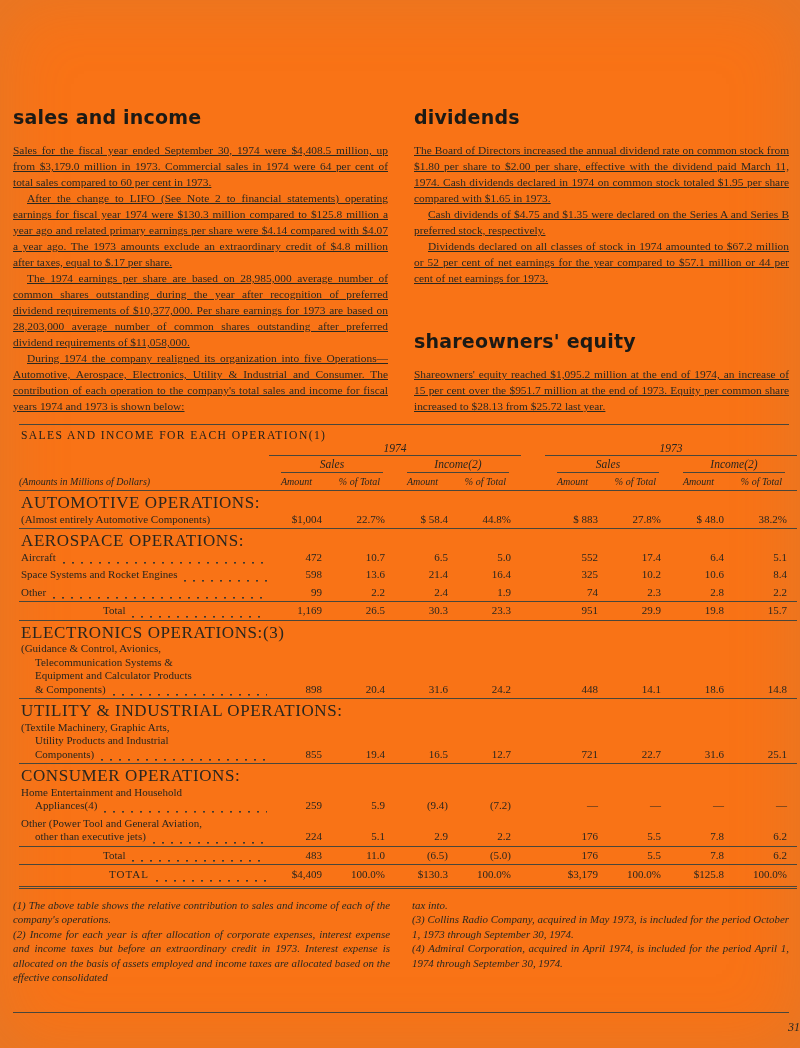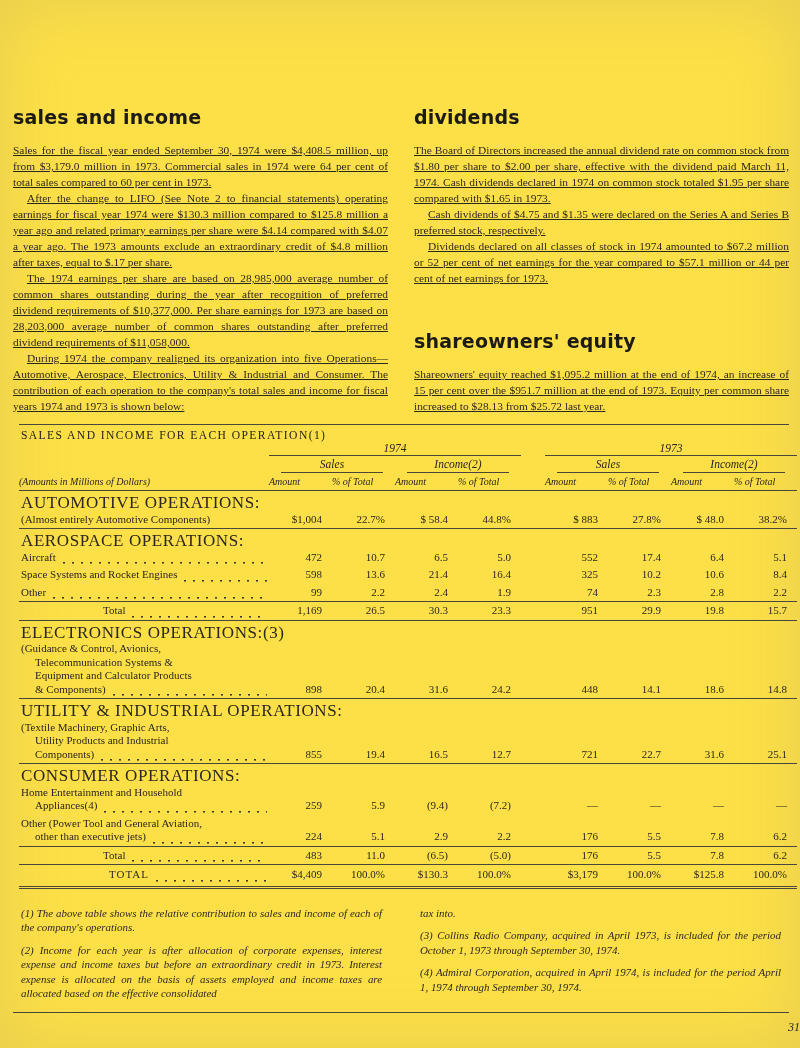--- a/index.html
+++ b/index.html
@@ -1,21 +1,21 @@
 <!DOCTYPE html>
 <html><head>
 <meta charset="utf-8">
 <style>
   html,body{margin:0;padding:0;}
   body{background:#d8d4c8;}
   .page{
     position:relative;
     width:800px;height:1048px;
     margin:0 auto;
-    background:#fde047;
+    background:#f97316;
     box-shadow: inset 0 0 70px rgba(150,135,105,.22);
     color:#29261f;
     font-family:"Liberation Serif", serif;
     overflow:hidden;
   }
   .content{position:absolute;left:13px;right:11px;top:0;}
   .two-col{display:flex;gap:26px;margin-top:106px;}
   .col{flex:1 1 0;min-width:0;}
   .script-heading{
     font-family:"DejaVu Sans", sans-serif;
@@ -64,21 +64,21 @@
     display:block;margin:0 12px;text-align:center;
     font-style:italic;font-size:11.5px;
     border-bottom:1px solid #4a463a;padding-bottom:2px;
   }
   tr.col-head td, tr.col-head th{
     border-bottom:1px solid #4a463a;
     font-style:italic;font-size:10px;
     padding:3px 0 3px 0;
     white-space:nowrap;
   }
-  tr.col-head th{text-align:left;padding-right:8px;font-style:italic;}
+  tr.col-head th{text-align:center;padding-right:8px;font-style:italic;}
   .h-caption{text-align:left;font-size:11.4px;}
   tbody td{
     font-size:11px;
     vertical-align:bottom;
     padding:2px 0 2px 0;
     line-height:13.5px;
   }
   td.c-label{padding-left:2px;}
   td.c-label.section{
     font-size:17px;letter-spacing:.6px;
@@ -98,21 +98,21 @@
   }
   td.total-label{padding-left:84px;text-align:right;}
   tr.grand-row td.total-label{padding-left:90px;letter-spacing:1px;}
   tr.rule-after td{border-bottom:1px solid #4a463a;}
   tr.grand-row td{border-bottom:3px double #4a463a;padding-bottom:4px;padding-top:3px;}
 
   
   .footnotes{display:flex;gap:22px;margin-top:9px;}
   .fn-col{flex:1 1 0;min-width:0;}
   .fn-p{
-    margin:8px;
+    margin:0;
     font-style:italic;
     font-size:10.9px;
     line-height:14.6px;
     text-align:justify;
     color:#2b2820;
   }
   .bottom-rule{
     position:absolute;left:13px;right:11px;top:1012px;
     border-top:1px solid #4a463a;height:0;
   }
@@ -416,21 +416,21 @@
       </table>
     </div>
 
     <div class="footnotes">
       <div class="fn-col">
           <p class="fn-p">(1) The above table shows the relative contribution to sales and income of each of the company's operations.</p>
           <p class="fn-p">(2) Income for each year is after allocation of corporate expenses, interest expense and income taxes but before an extraordinary credit in 1973. Interest expense is allocated on the basis of assets employed and income taxes are allocated based on the effective consolidated</p>
         </div>
       <div class="fn-col">
           <p class="fn-p">tax into.</p>
-          <p class="fn-p">(3) Collins Radio Company, acquired in April 1973, is included for the period October 1, 1973 through September 30, 1974.</p>
+          <p class="fn-p">(3) Collins Radio Company, acquired in May 1973, is included for the period October 1, 1973 through September 30, 1974.</p>
           <p class="fn-p">(4) Admiral Corporation, acquired in April 1974, is included for the period April 1, 1974 through September 30, 1974.</p>
         </div>
     </div>
 
   </div>
 
   <div class="bottom-rule"></div>
   <div class="page-number">31</div>
 </div>
 

